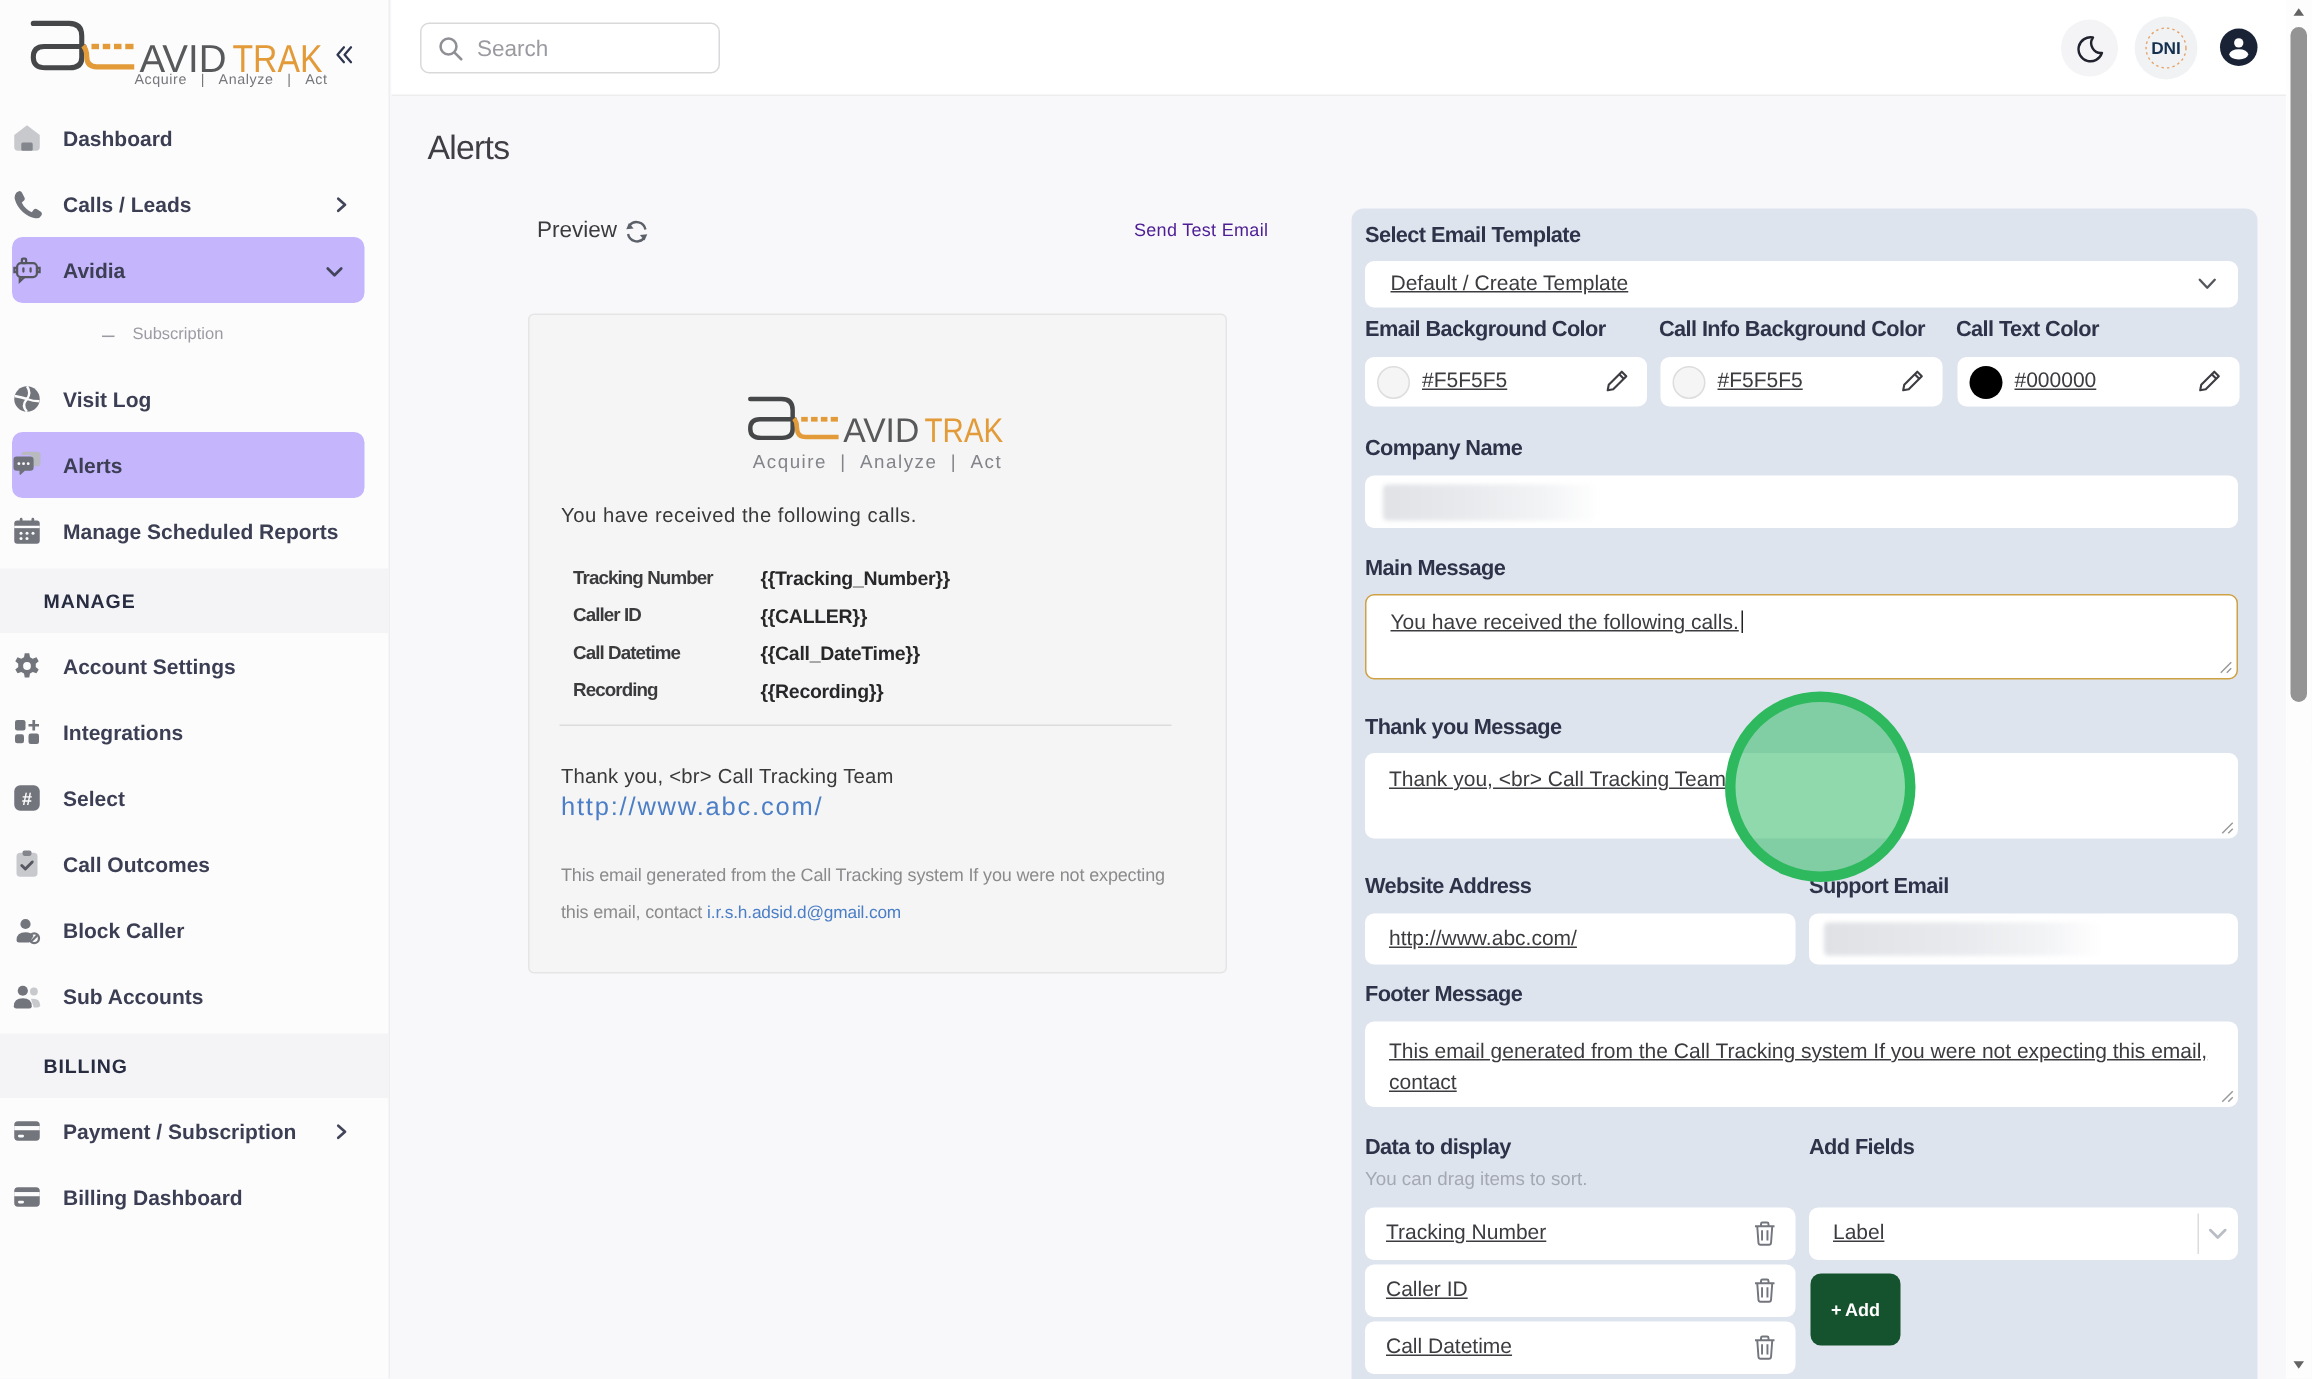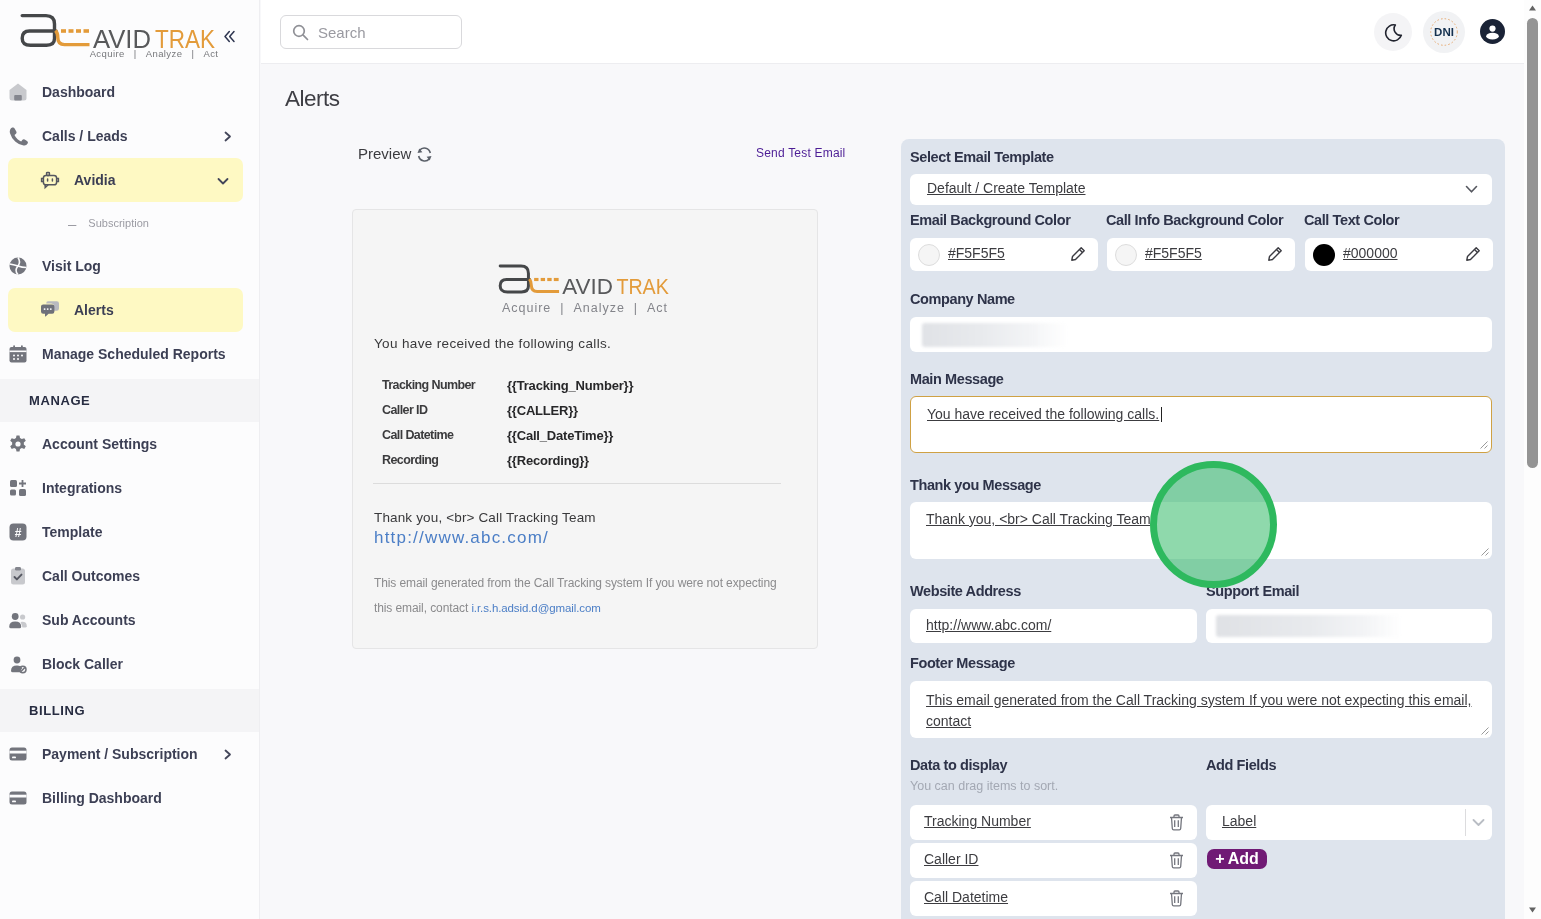--- a/index.html
+++ b/index.html
@@ -6,32 +6,32 @@
 html,body { width:1541px; height:919px; overflow:hidden; font-family:"Liberation Sans", sans-serif; background:#f8f8fa; }
 .abs { position:absolute; }
 
 
 .sidebar { position:absolute; left:0; top:0; width:260px; height:919px; background:#fcfcfd; border-right:1px solid #eeeef1; z-index:5; }
 .logo-row { position:relative; height:70px; }
 .collapse { position:absolute; right:23px; top:30px; }
 .menu-item { position:relative; height:44px; display:flex; align-items:center; padding-left:8px; }
 .menu-item .mi-ico { width:20px; height:20px; flex:0 0 20px; margin-right:14px; }
 .menu-item .mi-txt { font-size:14px; font-weight:700; color:#3c3f54; letter-spacing:0; white-space:nowrap; }
-.menu-item.active { background:#fef9c3; border-radius:7px; margin:0 16px 0 8px; padding-left:32px; }
+.menu-item.active { background:#c4b5fd; border-radius:7px; margin:0 16px 0 8px; padding-left:0; }
 .menu-item .chev { position:absolute; right:26px; top:50%; margin-top:-5px; }
 .menu-item.active .chev { right:14px; }
 .section-band { height:43px; background:#f4f4f6; display:flex; align-items:center; padding-left:29px; margin:3px 0 0 0; }
 .section-band span { font-size:13px; font-weight:700; color:#272c41; letter-spacing:0.6px; }
 .sub-item { height:42px; display:flex; align-items:center; padding-left:68px; }
 .sub-item .dash { color:#9b9ba3; font-size:15px; margin-right:12px; }
 .sub-item .mi-txt { font-size:11px; font-weight:400; color:#9b9ba3; }
 
 
 .topbar { position:absolute; left:261px; top:0; width:1280px; height:64px; background:#fff; border-bottom:1px solid #ededf0; z-index:4; }
-.search-box { position:absolute; left:19px; top:15px; width:182px; height:34px; border:1px solid #d9d9dc; border-radius:6px; background:#fff; display:flex; align-items:center; padding-left:11px; }
+.search-box { position:absolute; left:19px; top:15px; width:200px; height:34px; border:1px solid #d9d9dc; border-radius:6px; background:#fff; display:flex; align-items:center; padding-left:11px; }
 .search-box span { color:#9a9aa1; font-size:15px; margin-left:9px; }
 .top-ico { position:absolute; border-radius:50%; }
 
 
 .content { position:absolute; left:261px; top:64px; width:1280px; height:855px; background:#f8f8fa; }
 h1.pgtitle { position:absolute; left:24px; top:22px; font-size:22.5px; font-weight:500; color:#3e3e44; letter-spacing:-0.5px; }
 .prev-label { position:absolute; left:97px; top:81px; font-size:15px; color:#3b3b3f; }
 .refresh-ic { position:absolute; left:155px; top:82px; }
 .send-test { position:absolute; left:471px; top:82px; font-size:12px; font-weight:400; color:#4c1d95; letter-spacing:0.2px;margin-left:24px; }
 
@@ -189,50 +189,50 @@
         <path d="M14.5 2 V9 M11 5.5 H18" stroke="#73757d" stroke-width="1.8"></path>
       </svg>
       <span class="mi-txt">Integrations</span>
     </div>
 
   <div class="menu-item">
       <svg class="mi-ico" viewBox="0 0 20 20">
         <rect x="1.5" y="1.5" width="17" height="17" rx="4" fill="#73757d"></rect>
         <text x="10" y="14.5" font-size="12" font-weight="bold" fill="#fcfcfd" text-anchor="middle" font-family="Liberation Sans">#</text>
       </svg>
-      <span class="mi-txt">Template</span>
+      <span class="mi-txt">Select</span>
     </div>
 
   <div class="menu-item">
       <svg class="mi-ico" viewBox="0 0 20 20">
         <rect x="3" y="2.5" width="14" height="16" rx="2.5" fill="#c8c9cd"></rect>
         <rect x="7" y="1" width="6" height="3.6" rx="1.4" fill="#84868e"></rect>
         <path d="M6.5 11 l2.4 2.4 4.6-4.8" stroke="#555761" stroke-width="1.9" fill="none" stroke-linecap="round" stroke-linejoin="round"></path>
       </svg>
       <span class="mi-txt">Call Outcomes</span>
+    </div>
+
+  <div class="menu-item">
+      <svg class="mi-ico" viewBox="0 0 20 20">
+        <circle cx="9" cy="6" r="3.4" fill="#73757d"></circle>
+        <path d="M3 16.8 Q3 11.5 9 11.5 Q13 11.5 14.3 14 L12 17.8 Q11.7 18.3 11 18.3 H4.7 Q3 18.3 3 16.8Z" fill="#73757d"></path>
+        <circle cx="14.8" cy="15.5" r="3.2" fill="none" stroke="#73757d" stroke-width="1.5"></circle>
+        <path d="M12.7 17.7 L17 13.4" stroke="#73757d" stroke-width="1.5"></path>
+      </svg>
+      <span class="mi-txt">Block Caller</span>
     </div>
 
   <div class="menu-item">
       <svg class="mi-ico" viewBox="0 0 20 20">
         <circle cx="7.2" cy="6.5" r="3.4" fill="#73757d"></circle>
         <path d="M1.2 16.8 Q1.2 11.5 7.2 11.5 Q13.2 11.5 13.2 16.8 Q13.2 18.3 11.5 18.3 H2.9 Q1.2 18.3 1.2 16.8Z" fill="#73757d"></path>
         <circle cx="14.6" cy="7" r="2.6" fill="#c8c9cd"></circle>
         <path d="M12.6 11.9 Q18.8 11 18.8 16.2 Q18.8 17.6 17.2 17.6 H14.5" fill="#c8c9cd"></path>
       </svg>
       <span class="mi-txt">Sub Accounts</span>
-    </div>
-
-  <div class="menu-item">
-      <svg class="mi-ico" viewBox="0 0 20 20">
-        <circle cx="9" cy="6" r="3.4" fill="#73757d"></circle>
-        <path d="M3 16.8 Q3 11.5 9 11.5 Q13 11.5 14.3 14 L12 17.8 Q11.7 18.3 11 18.3 H4.7 Q3 18.3 3 16.8Z" fill="#73757d"></path>
-        <circle cx="14.8" cy="15.5" r="3.2" fill="none" stroke="#73757d" stroke-width="1.5"></circle>
-        <path d="M12.7 17.7 L17 13.4" stroke="#73757d" stroke-width="1.5"></path>
-      </svg>
-      <span class="mi-txt">Block Caller</span>
     </div>
 
   <div class="section-band">
       <span>BILLING</span>
     </div>
 
   <div class="menu-item">
       <svg class="mi-ico" viewBox="0 0 20 20">
         <rect x="1.5" y="3.5" width="17" height="13" rx="2.5" fill="#73757d"></rect>
         <rect x="1.5" y="6.7" width="17" height="2.8" fill="#fcfcfd"></rect>
@@ -438,21 +438,21 @@
         </svg>
     </div>
 
     <div class="pinput" style="left:305px;top:666px;width:286px;height:35px;">
       <span class="ptext" style="left:16px;top:8px;">Label</span>
       <div class="abs" style="right:26px;top:4px;width:1px;height:27px;background:#dcdcde;"></div>
       <svg class="abs" style="right:7px;top:14px;" width="13" height="8" viewBox="0 0 13 8" fill="none" stroke="#b9bdc4" stroke-width="1.8" stroke-linecap="round" stroke-linejoin="round">
           <path d="M1.5 1 L6.5 6 L11.5 1"></path>
         </svg>
     </div>
-    <div class="abs" style="left:306px;top:710px;width:60px;height:20px;border-radius:7px;background:#701a75;color:#fff;display:flex;align-items:center;justify-content:center;font-size:16px;font-weight:700;">+ Add</div>
+    <div class="abs" style="left:306px;top:710px;width:60px;height:48px;border-radius:7px;background:#14532d;color:#fff;display:flex;align-items:center;justify-content:center;font-size:12px;font-weight:700;">+ Add</div>
   </div>
 </div>
 
 <div class="scrollbar">
   <svg class="abs" style="left:4px;top:4px;" width="9" height="9" viewBox="0 0 9 9">
       <path d="M4.5 1.5 L8 6.5 H1 Z" fill="#636363"></path>
     </svg>
   <div class="sb-thumb"></div>
   <svg class="abs" style="left:4px;bottom:5px;" width="9" height="9" viewBox="0 0 9 9">
       <path d="M4.5 7.5 L8 2.5 H1 Z" fill="#636363"></path>

